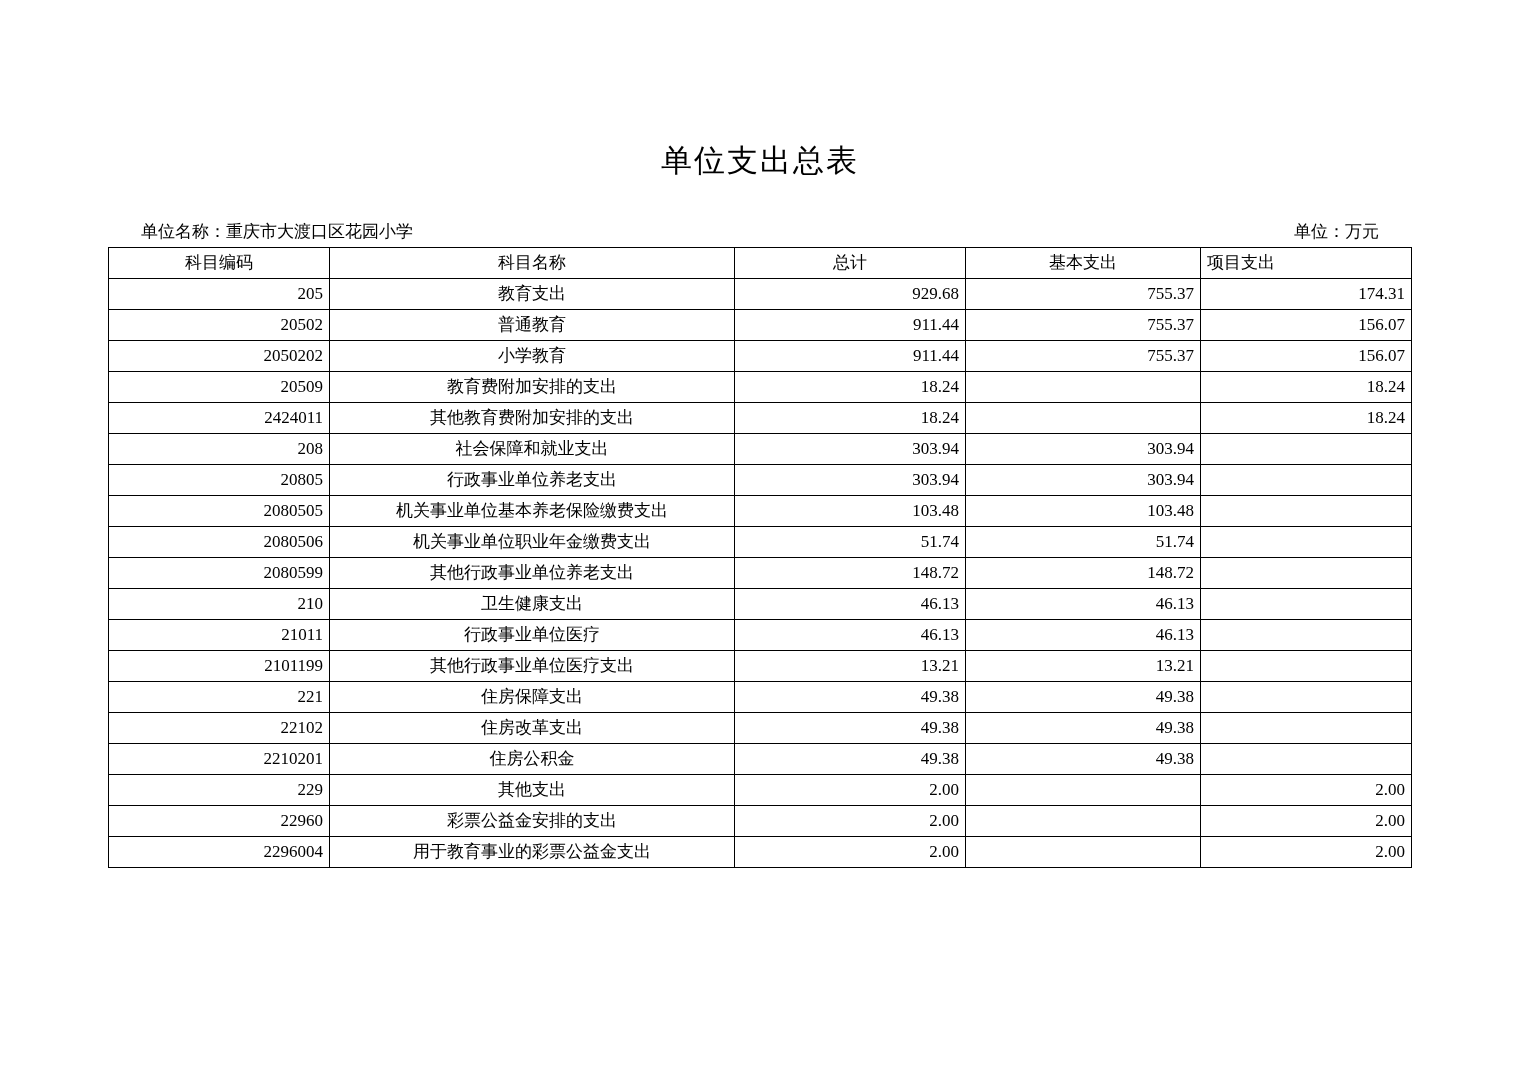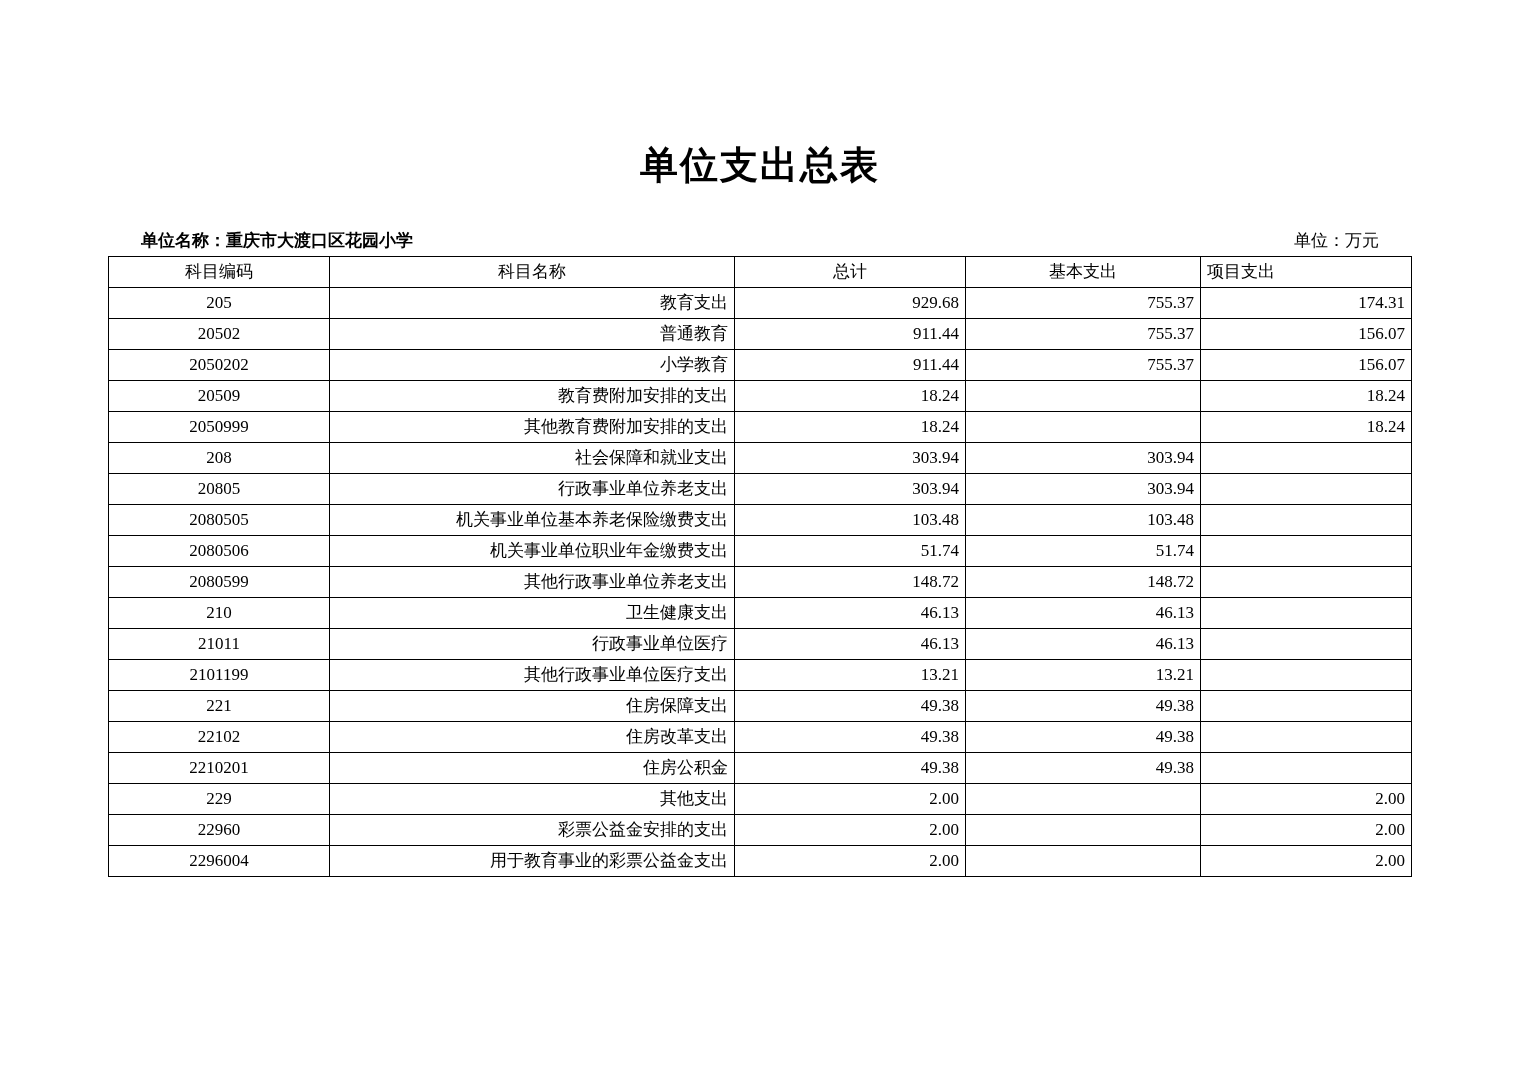--- a/index.html
+++ b/index.html
@@ -16,38 +16,37 @@
   }
   .page {
     width: 1520px;
     height: 1074px;
     box-sizing: border-box;
     padding: 0;
     position: relative;
   }
   .doc-title {
     text-align: center;
-    font-size: 38px;
-    font-weight: bold;
+    font-size: 31px;
+    font-weight: normal;
     letter-spacing: 2px;
     margin-top: 140px;
     font-family: "DejaVu Sans", "Liberation Sans", sans-serif;
   }
   .meta-row {
     display: flex;
     justify-content: space-between;
     align-items: flex-end;
     width: 1238px;
     margin: 38px auto 4px auto;
     font-size: 17px;
     font-family: "Liberation Serif", "DejaVu Serif", serif;
   }
   .meta-left {
     white-space: nowrap;
-    font-weight: bold;
   }
   .meta-right {
     white-space: nowrap;
   }
   table.main {
     border-collapse: collapse;
     width: 1238px;
     margin: 0 auto;
     table-layout: fixed;
   }
@@ -61,22 +60,22 @@
     line-height: 1.15;
     overflow: hidden;
     white-space: nowrap;
   }
   th.h-code { width: 208px; text-align: center; }
   th.h-name { width: 392px; text-align: center; }
   th.h-total { width: 218px; text-align: center; }
   th.h-basic { width: 222px; text-align: center; }
   th.h-project { width: 198px; text-align: left; }
 
-  td.code { text-align: center; }
-  td.name { text-align: right; }
+  td.code { text-align: right; }
+  td.name { text-align: center; }
   td.num { text-align: right; padding-right: 12px; }
 
   td.total-label {
     text-align: center;
   }
   .ind0 { padding-left: 10px; }
   .ind1 { padding-left: 24px; }
   .ind2 { padding-left: 38px; }
 
   .nind0 { padding-left: 14px; }
@@ -128,21 +127,21 @@
           <td class="num">156.07</td>
         </tr>
         <tr>
           <td class="code ind1">20509</td>
           <td class="name nind1">教育费附加安排的支出</td>
           <td class="num">18.24</td>
           <td class="num"></td>
           <td class="num">18.24</td>
         </tr>
         <tr>
-          <td class="code ind2">2050999</td>
+          <td class="code ind2">2424011</td>
           <td class="name nind2">其他教育费附加安排的支出</td>
           <td class="num">18.24</td>
           <td class="num"></td>
           <td class="num">18.24</td>
         </tr>
         <tr>
           <td class="code ind0">208</td>
           <td class="name nind0">社会保障和就业支出</td>
           <td class="num">303.94</td>
           <td class="num">303.94</td>

